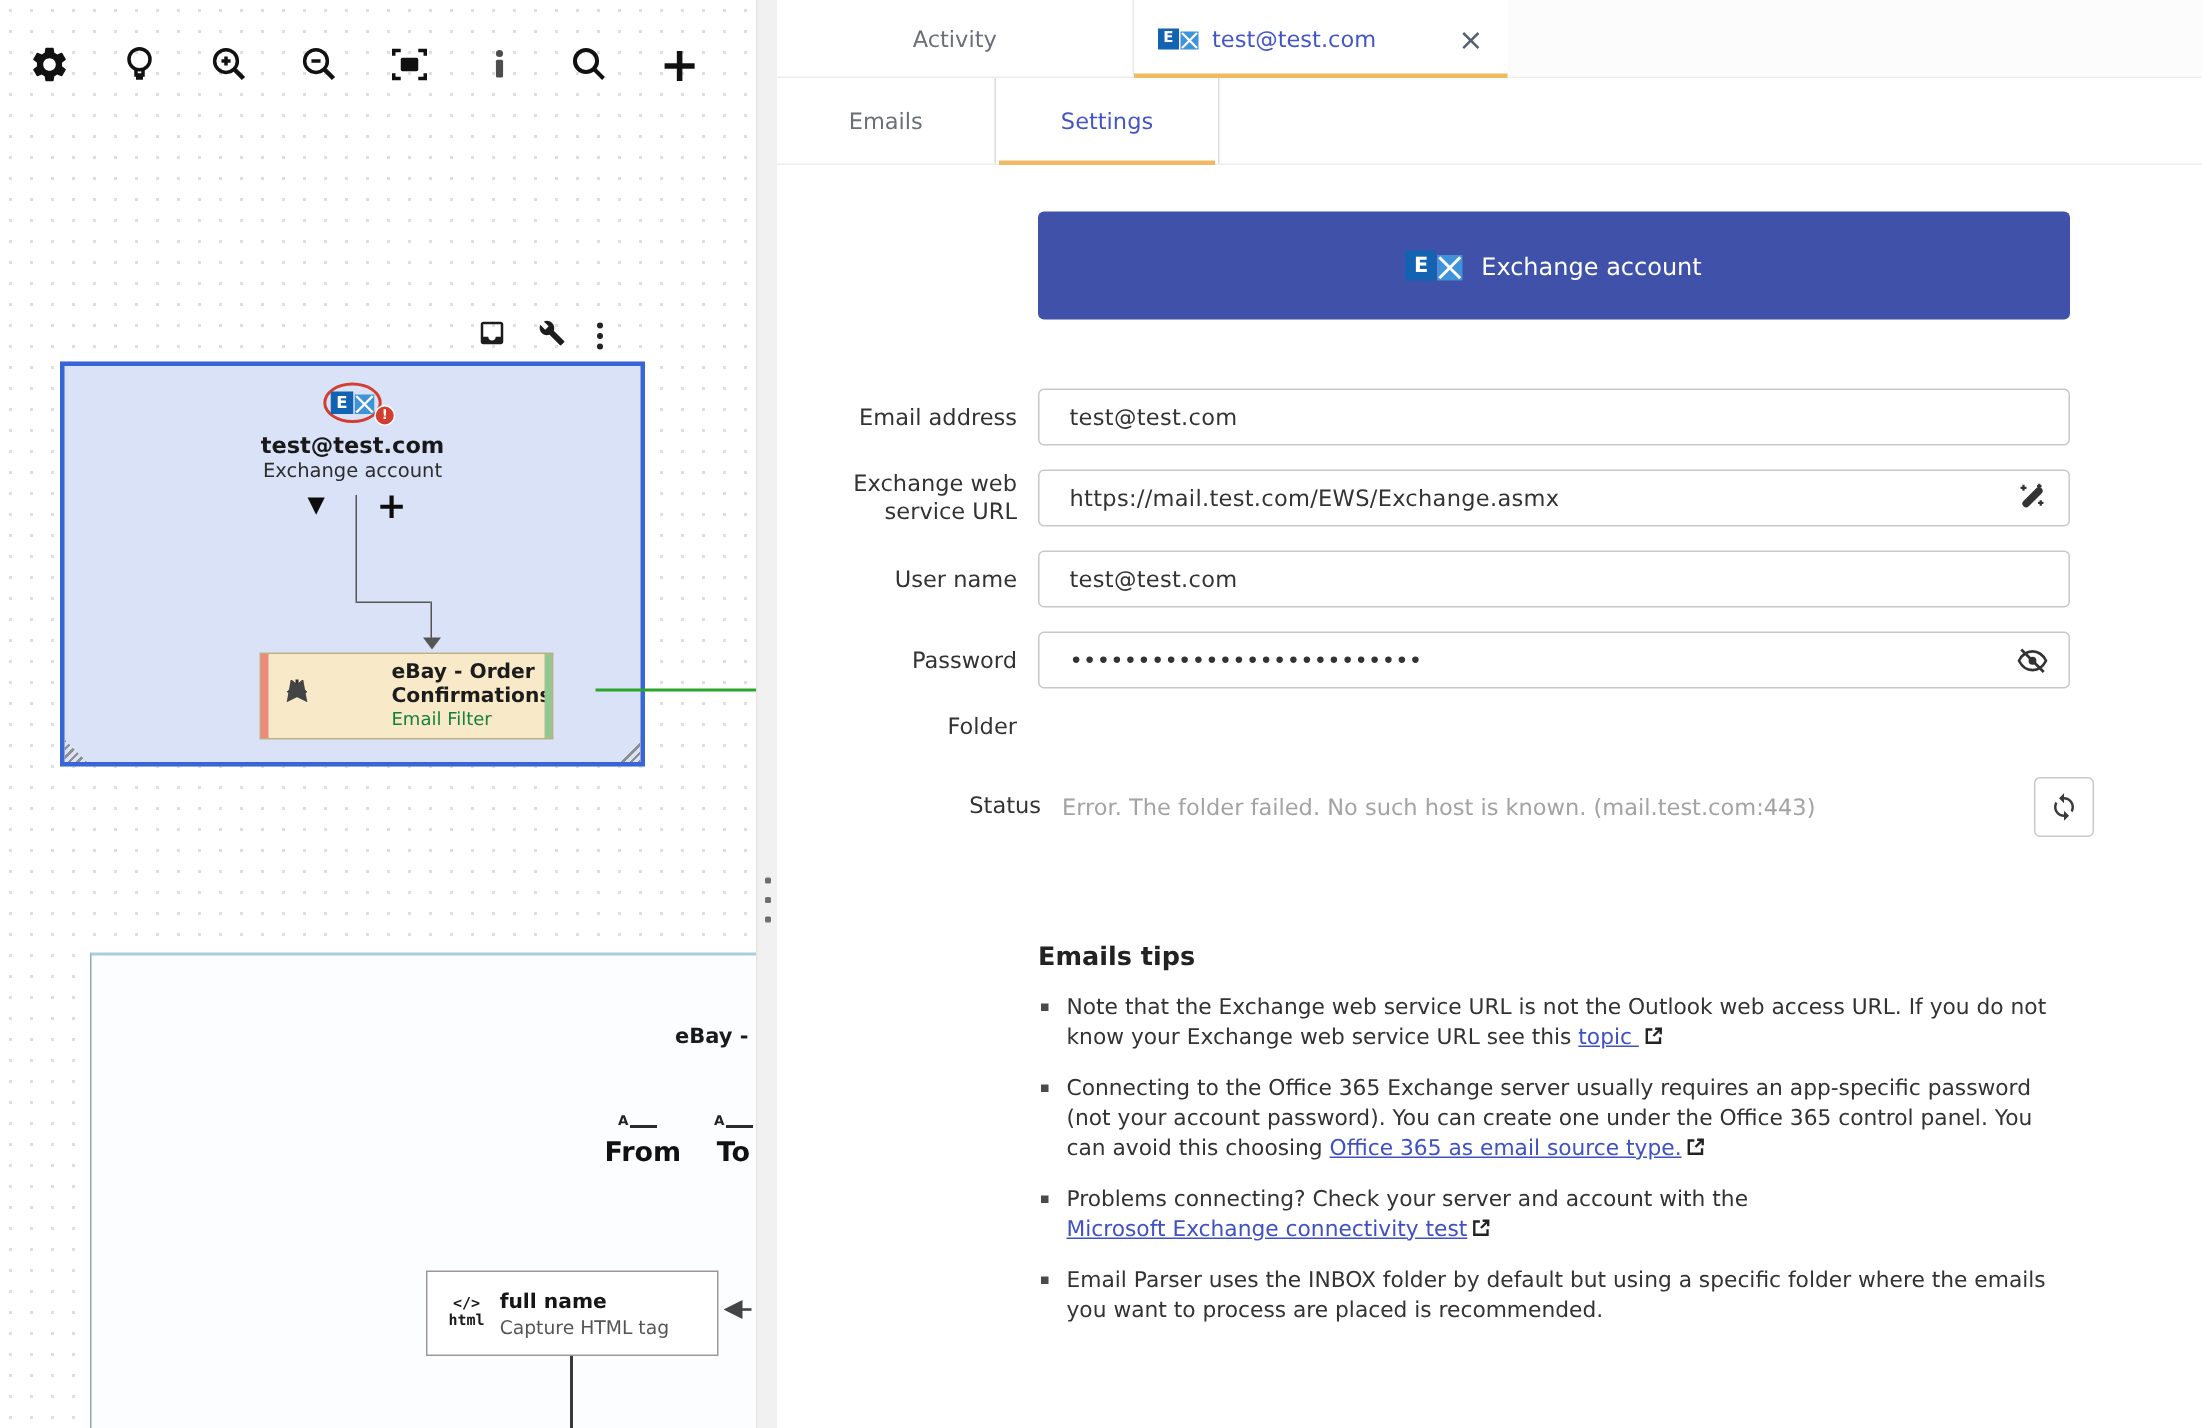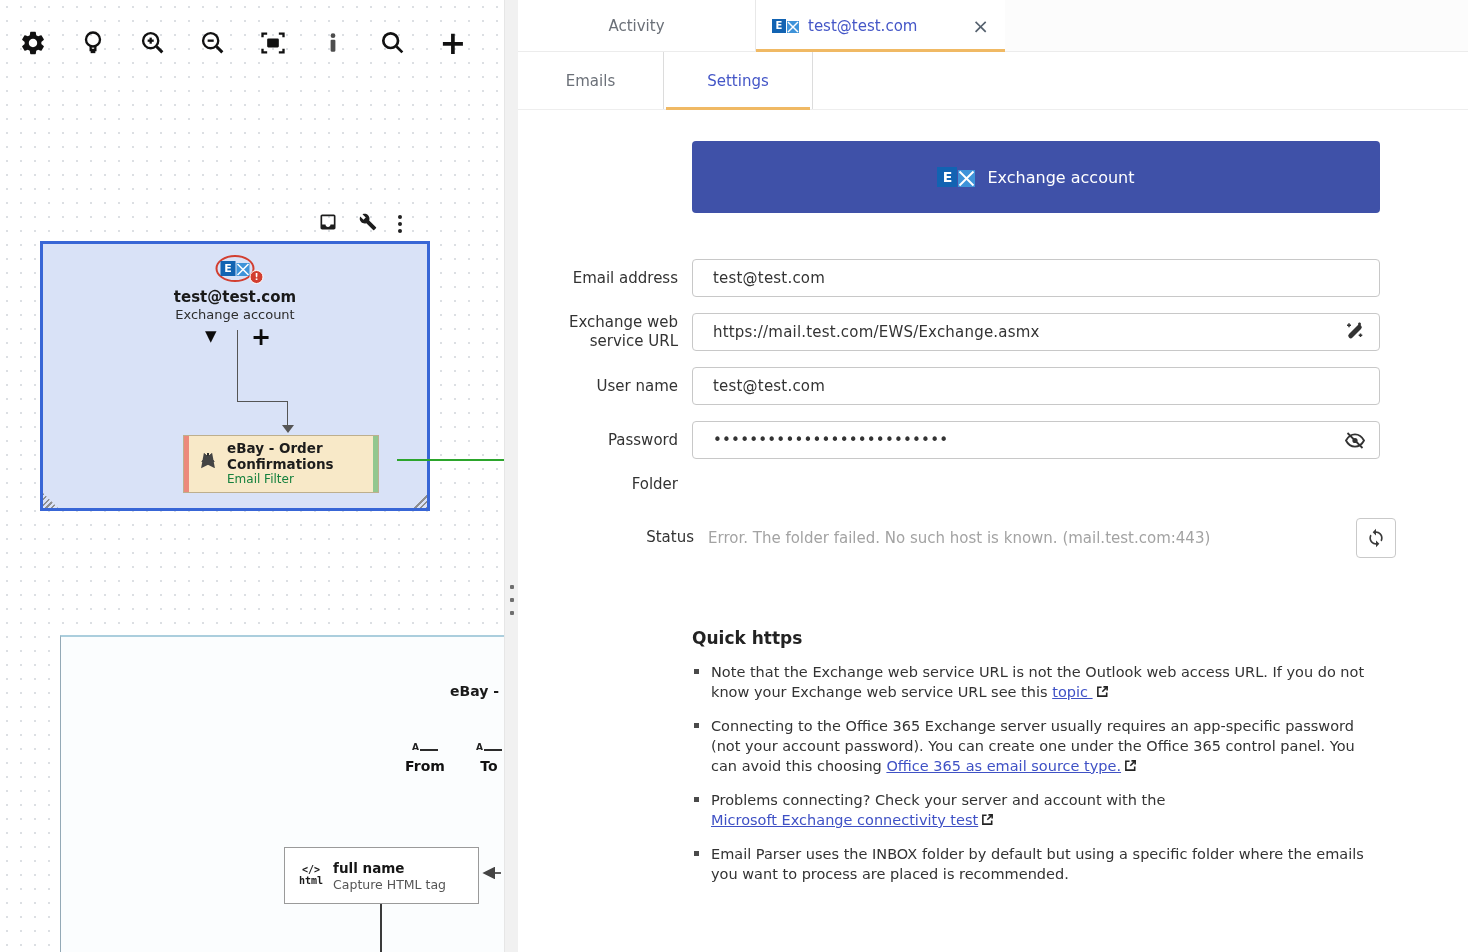--- a/index.html
+++ b/index.html
@@ -39,22 +39,22 @@
   .node-title { position:absolute; top:44px; width:100%; text-align:center; font-size:15px; font-weight:700; color:#191919; }
   .node-sub { position:absolute; top:63px; width:100%; text-align:center; font-size:13px; color:#2d2d2d; }
   .node-controls { position:absolute; top:83px; left:0; width:100%; height:24px; }
   .filter-glyph { position:absolute; left:162px; top:0; font-size:15px; color:#0c0c0c; cursor:pointer; }
   .plus-glyph { position:absolute; left:208px; top:-4px; font-size:24px; font-weight:600; color:#0c0c0c; cursor:pointer; }
   .conn-v1 { position:absolute; left:194px; top:86px; height:71px; border-left:1.5px solid #555; }
   .conn-h  { position:absolute; left:194px; top:157px; width:50px; border-top:1.5px solid #555; }
   .conn-v2 { position:absolute; left:244px; top:157px; height:25px; border-left:1.5px solid #555; }
   .conn-arrow { position:absolute; left:239px; top:181px; width:0; height:0;
     border:6px solid transparent; border-top:8px solid #555; }
-  .ebay-box { position:absolute; left:140px; top:191px; width:196px; height:58px;
-    background:#f8e9c8; border:1px solid #bdaf8e; display:flex; align-items:center; cursor:pointer; }
+  .ebay-box { position:absolute; left:130px; top:191px; width:196px; height:58px;
+    background:#f8e9c8; border:1px solid #bdaf8e; display:flex; align-items:center; cursor:pointer;gap:44px; }
   .strip-l { position:absolute; left:0; top:0; bottom:0; width:5px; background:#ec8a7c; }
   .strip-r { position:absolute; right:0; top:0; bottom:0; width:5px; background:#93c78f; }
   .ebay-icon { margin-left:13px; margin-right:8px; flex:0 0 auto; }
   .ebay-text { line-height:1.15; }
   .ebay-text .t { font-size:13.5px; font-weight:700; color:#1c1c1c; }
   .ebay-text .s { font-size:12px; color:#15803d; margin-top:1px; }
   .handle { position:absolute; width:15px; height:15px;
     background:repeating-linear-gradient(135deg,#8f8f8f 0 1.5px,transparent 1.5px 4px); }
   .handle-bl { left:0; bottom:0; clip-path:polygon(0 0,0 100%,100% 100%); }
   .handle-br { right:0; bottom:0; clip-path:polygon(100% 0,0 100%,100% 100%); }
@@ -64,21 +64,21 @@
     background:#fbfdfe; border-top:2px solid #abcedd; border-left:1px solid #93a9b6; }
   .lb-title { position:absolute; right:5px; top:46px; font-size:14px; font-weight:600; color:#1a1a1a; }
   .fi-group { position:absolute; width:44px; text-align:center; }
   .fi-from { left:342px; top:98px; }
   .fi-to { left:406px; top:98px; }
   .field-icon { display:inline-block; width:26px; }
   .field-icon .r1 { display:flex; align-items:flex-end; gap:1px; }
   .field-icon .r1 b { font-size:9px; line-height:9px; font-weight:800; color:#222; }
   .field-icon .r1 i { flex:1; height:0; border-top:2.5px solid #2b2b2b; margin-bottom:1px; }
   .field-icon .ln { height:0; border-top:2.5px solid #2b2b2b; margin-top:2.5px; }
-  .fi-label { font-size:14px; font-weight:700; color:#111; margin-top:4px; }
+  .fi-label { font-size:18px; font-weight:700; color:#111; margin-top:4px; }
   .capture-box { position:absolute; left:223px; top:210px; width:195px; height:57px;
     background:#fff; border:1px solid #9a9a9a; display:flex; align-items:center; cursor:pointer; }
   .cap-icon { margin:0 10px 0 14px; font-family:"DejaVu Sans Mono",monospace; font-size:10px;
     font-weight:700; color:#1a1a1a; line-height:1.05; text-align:center; }
   .cap-text .t { font-size:13.5px; font-weight:700; color:#161616; }
   .cap-text .s { font-size:12.5px; color:#555; margin-top:1px; }
   .left-arrow { position:absolute; right:2px; top:228px; }
   .drop-line { position:absolute; left:319px; top:267px; height:50px; border-left:2px solid #3a3a3a; }
 
   
@@ -405,21 +405,21 @@
           <span class="status-text">Error. The folder failed. No such host is known. (mail.test.com:443)</span>
           <button class="refresh-btn">
             <svg width="20" height="20" viewBox="0 0 24 24" fill="#3a3a3a">
                 <path d="M12 4V1L8 5l4 4V6c3.31 0 6 2.69 6 6 0 1.01-.25 1.97-.7 2.8l1.46 1.46C19.54 15.03 20 13.57 20 12c0-4.42-3.58-8-8-8zm0 14c-3.31 0-6-2.69-6-6 0-1.01.25-1.97.7-2.8L5.24 7.74C4.46 8.97 4 10.43 4 12c0 4.42 3.58 8 8 8v3l4-4-4-4v3z"></path>
               </svg>
           </button>
         </div>
       </div>
 
       <div class="tips">
-        <h3>Quick https</h3>
+        <h3>Emails tips</h3>
         <ul>
           <li>
             <span>Note that the Exchange web service URL is not the Outlook web access URL. If you do not know your Exchange web service URL see this </span><a>topic </a><svg class="ext" width="13" height="13" viewBox="0 0 14 14" fill="none" stroke="#222" stroke-width="1.7">
                 <path d="M6 2.5H2v9.5h9.5V8"></path>
                 <path d="M8 2h4v4"></path>
                 <path d="M12 2L6.8 7.2"></path>
               </svg>
           </li>
           <li>
             <span>Connecting to the Office 365 Exchange server usually requires an app-specific password (not your account password). You can create one under the Office 365 control panel. You can avoid this choosing </span><a>Office 365 as email source type.</a><svg class="ext" width="13" height="13" viewBox="0 0 14 14" fill="none" stroke="#222" stroke-width="1.7">

